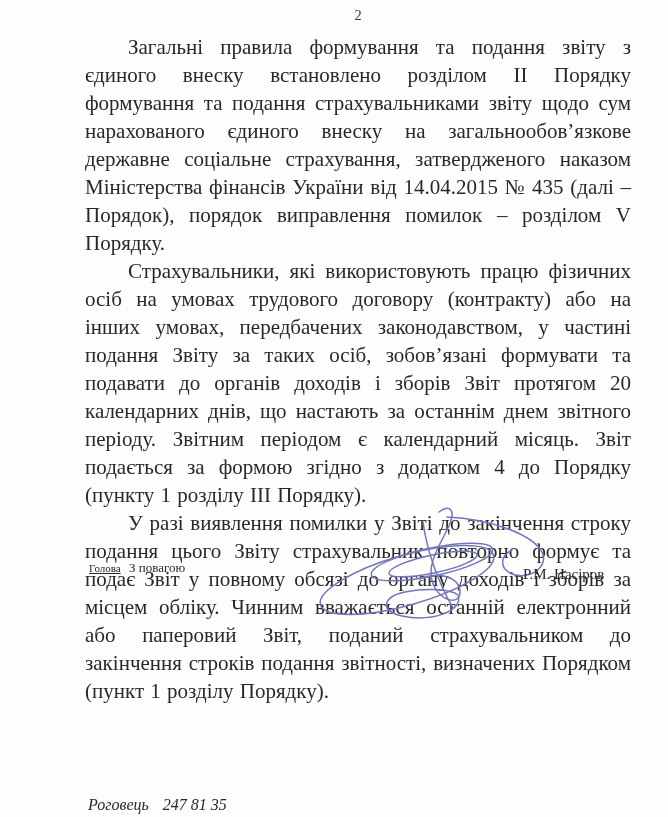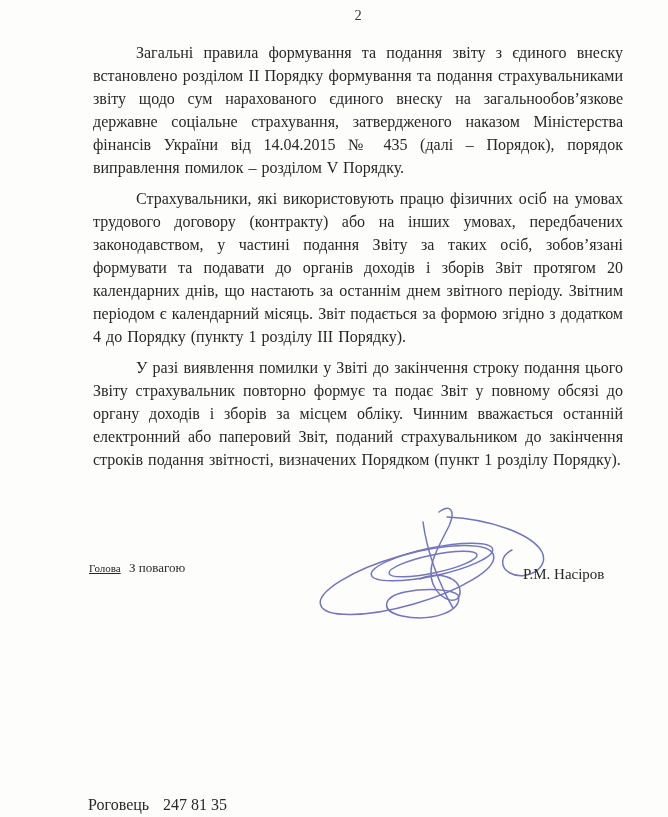--- a/index.html
+++ b/index.html
@@ -29,25 +29,25 @@
     font-size: 14.5px;
     color: #3a3a3a;
   }
   .body-text {
     position: absolute;
     top: 33px;
     left: 85px;
     width: 546px;
   }
   .para {
-    margin: 8px;
+    margin: 0;
     text-indent: 43px;
     text-align: justify;
-    font-size: 16px;
-    line-height: 23px;
+    font-size: 21px;
+    line-height: 28px;
     word-spacing: 1px;
   }
   .salutation {
     position: absolute;
     top: 560px;
     left: 129px;
     font-size: 13px;
   }
   .signer-title {
     position: absolute;
@@ -71,20 +71,21 @@
     fill: none;
     stroke: var(--ink);
     stroke-width: 1.5;
     stroke-linecap: round;
   }
   .footer-line {
     position: absolute;
     top: 796px;
     left: 88px;
     font-size: 16px;
+    font-style: italic;
   }
   .footer-line .phone { margin-left: 14px; }
 </style>
 </head>
 <body>
 
 <div class="page">
 
   <div class="page-number">2</div>
 

